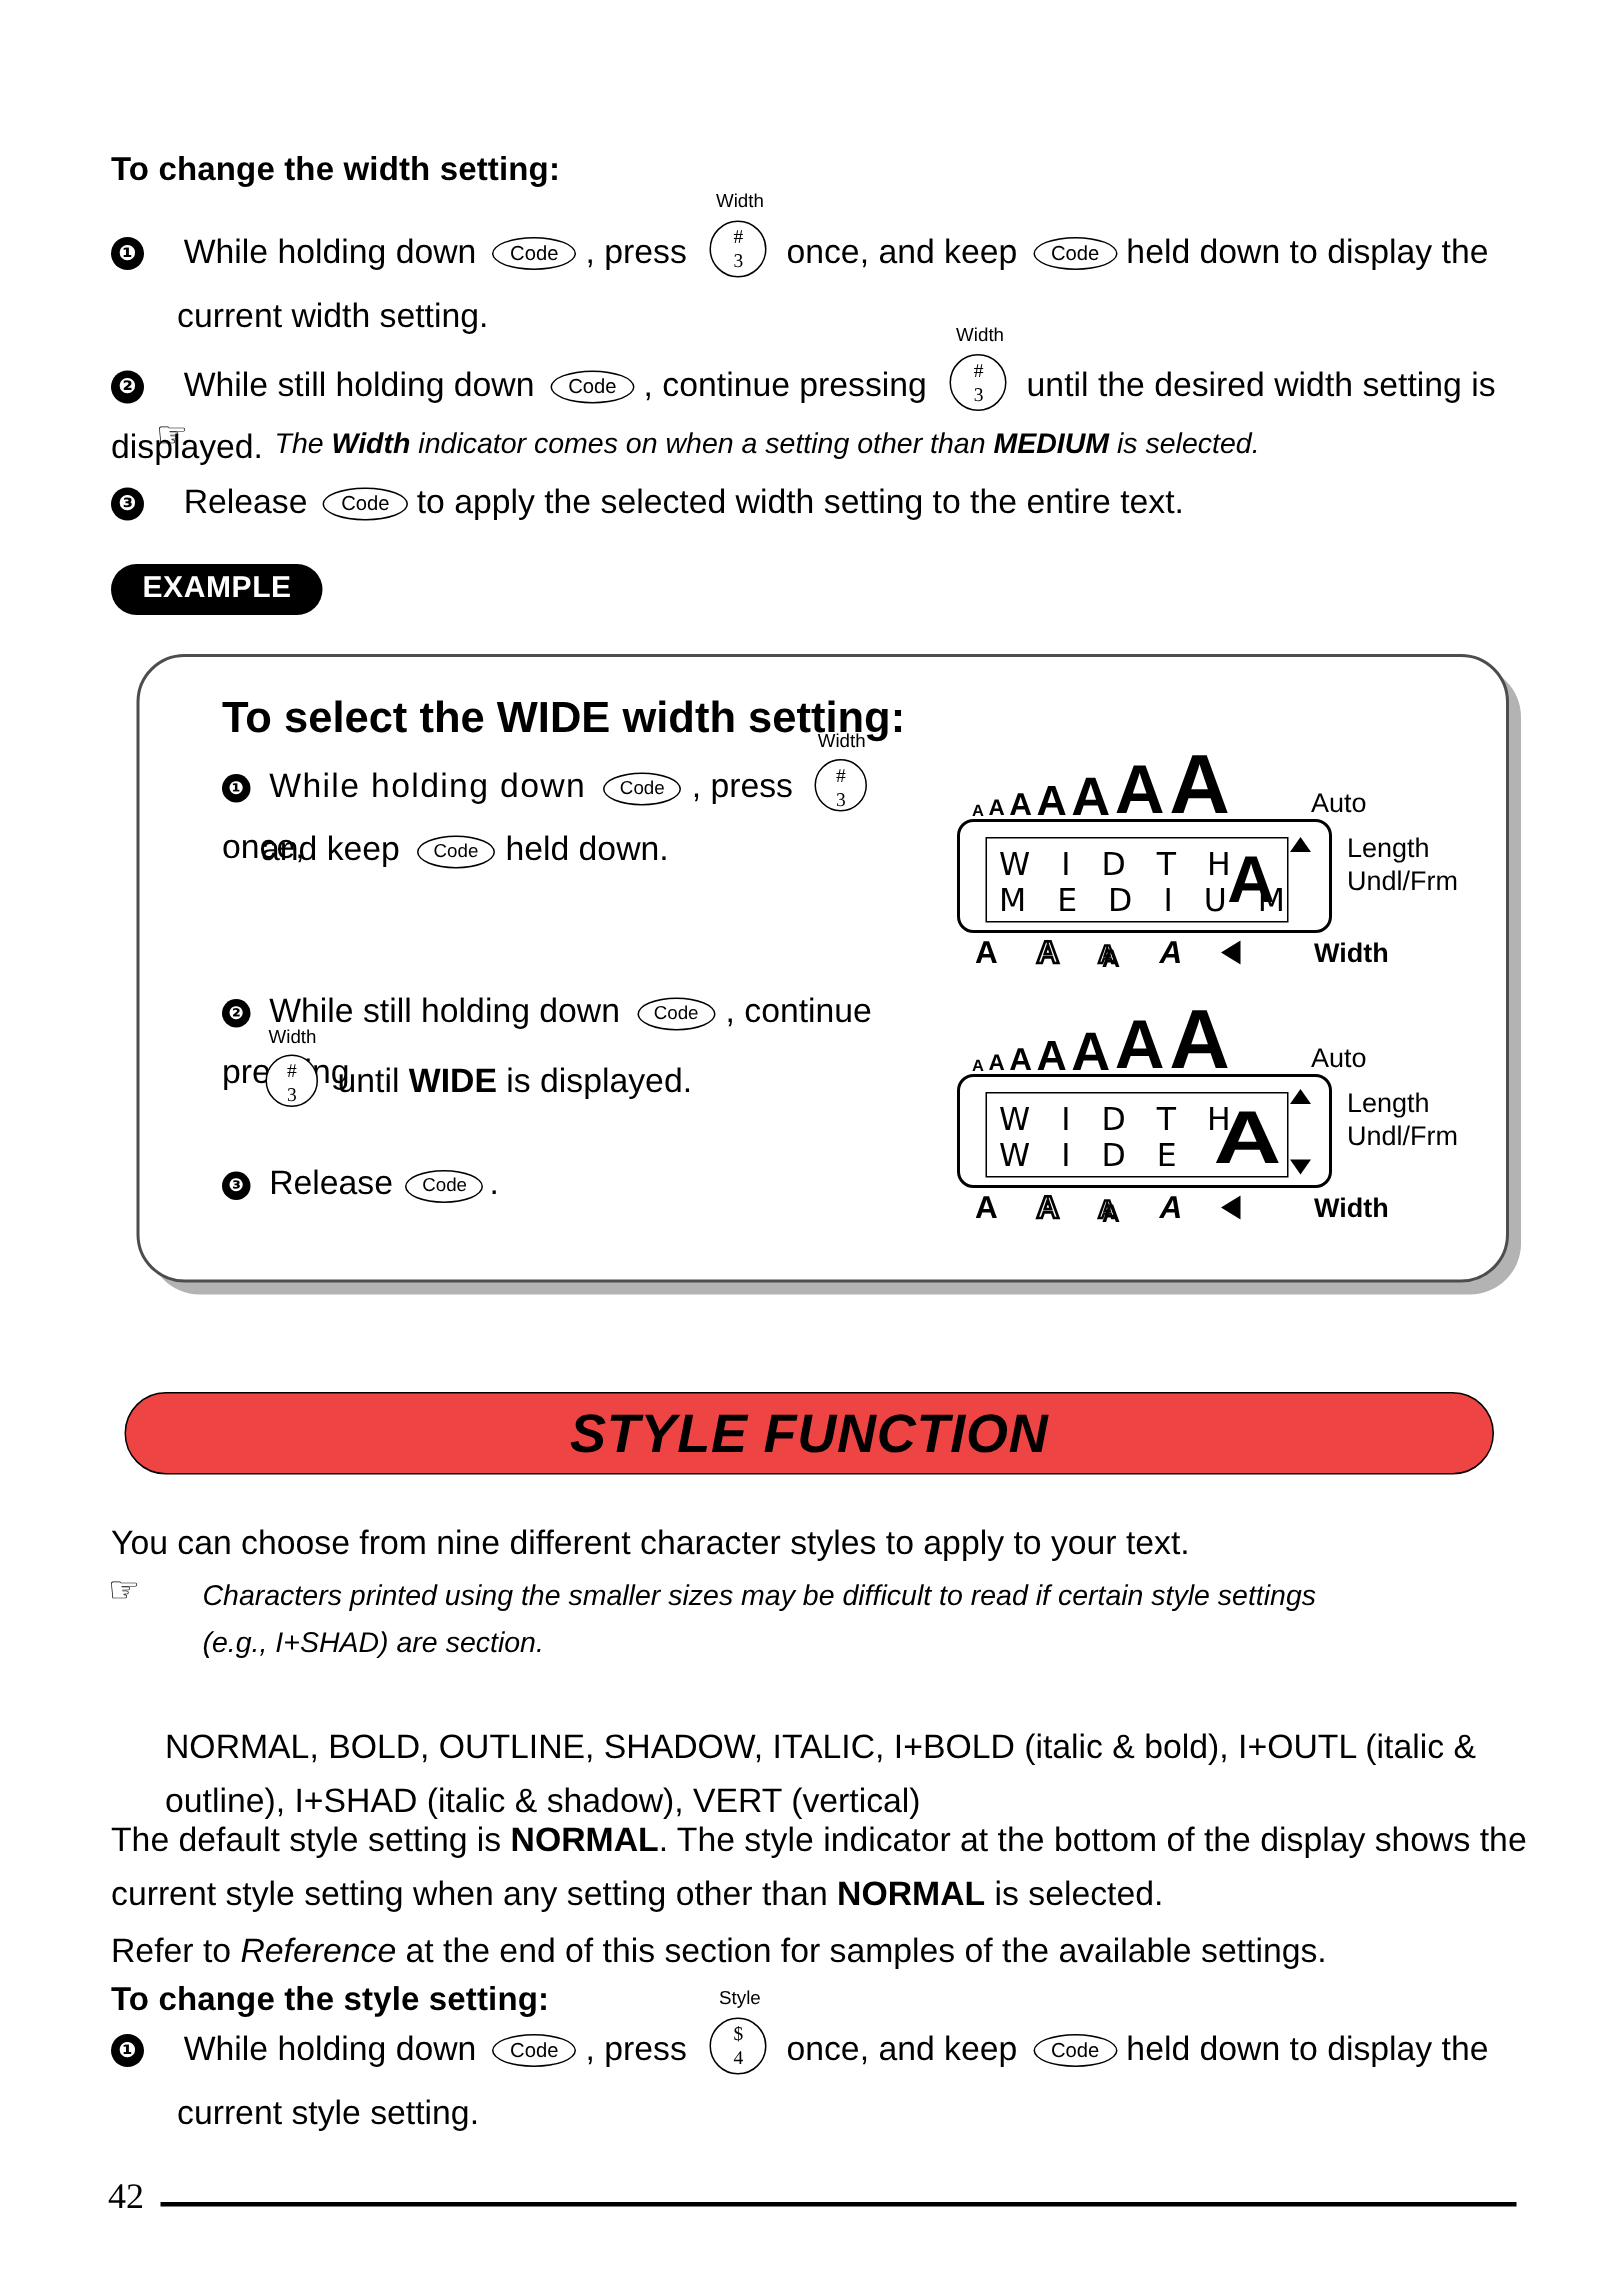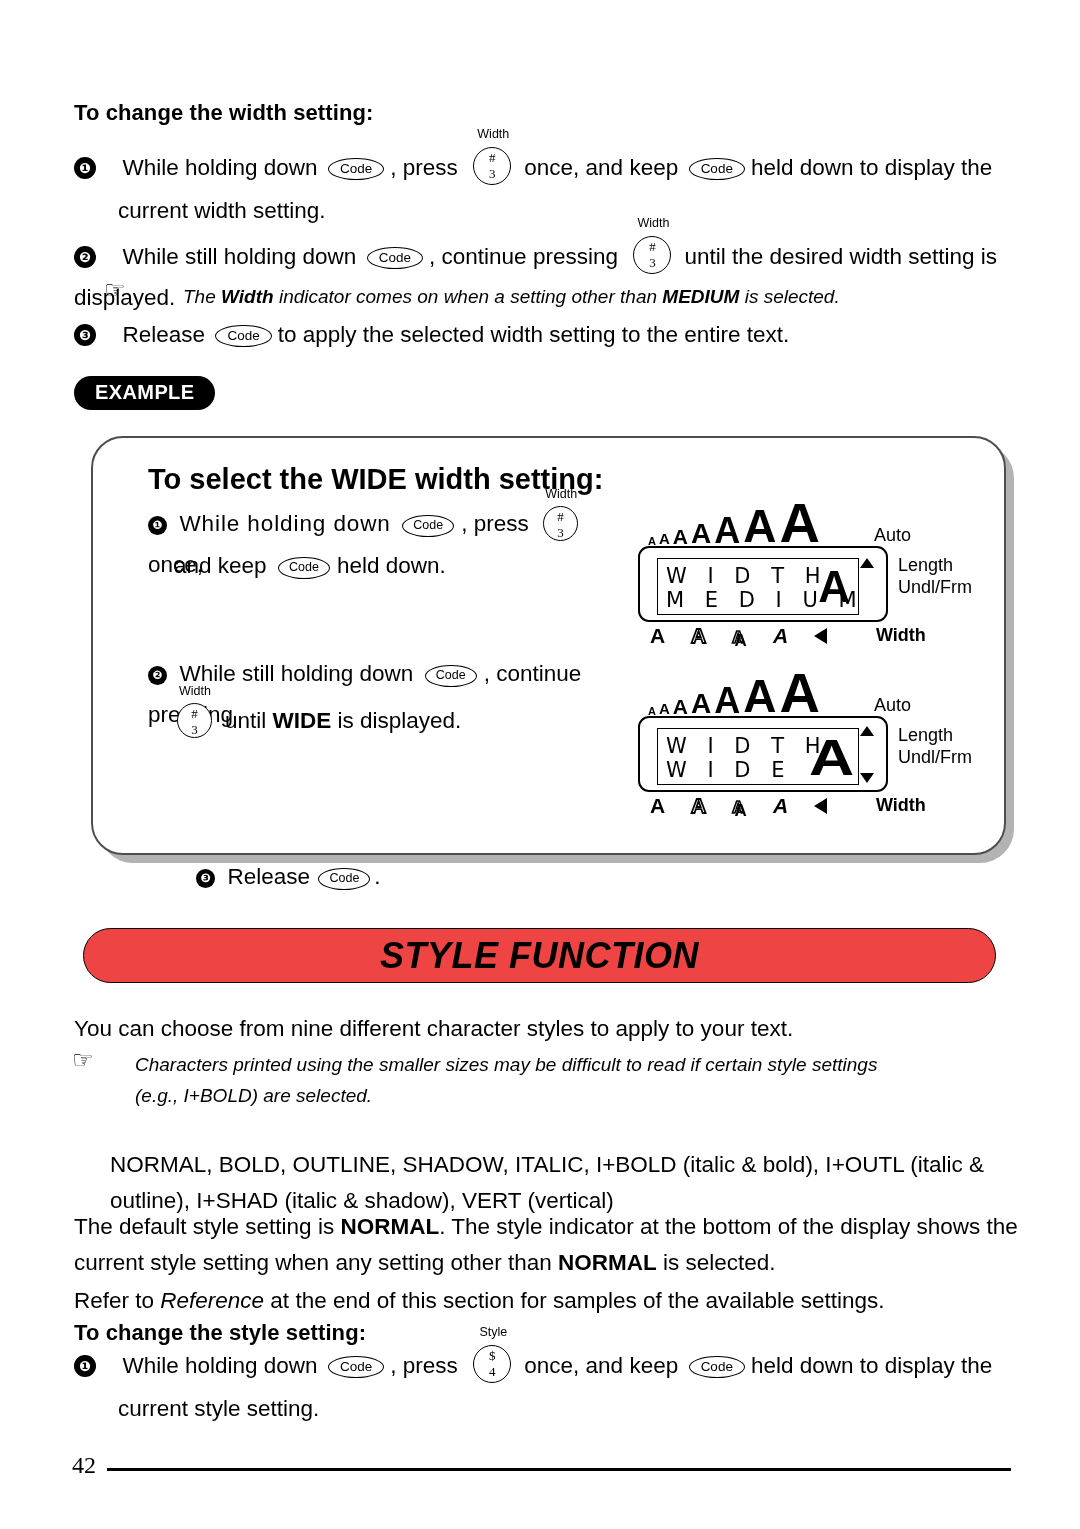--- a/index.html
+++ b/index.html
@@ -343,21 +343,21 @@
   <div class="abs" style="left:174px; top:700px;">
     <span class="keyround-wrap" style="margin:0 9px 0 0; vertical-align:-11px; width:42px; height:38px;">
       <span class="klabel" style="top:-16px;">Width</span>
       <span class="keyround" style="width:35px; height:35px; left:3px;">
         <span>#</span>
         <span>3</span>
       </span>
     </span><span class="body-txt">until </span><b class="inl body-txt">WIDE</b><span class="body-txt"> is displayed.</span>
   </div>
 
-  <div class="abs" style="left:148px; top:856px;margin-left:48px;">
+  <div class="abs" style="left:148px; top:768px;">
     <span class="bullet sm">❸</span>
     <span class="body-txt" style="margin-left:8px;">Release</span>
     <span class="keycap sm" style="margin:0 4px;">Code</span><span class="body-txt">.</span>
   </div>
 
   <div class="lcd-wrap" style="left:638px; top:546px; width:250px; height:76px;">
     <div class="size-row">
       <span style="font-size:11px;">A</span>
       <span style="font-size:15px;">A</span>
       <span style="font-size:21px;">A</span>
@@ -422,21 +422,21 @@
   <div class="banner" style="left:83px; top:928px; width:913px; height:55px;">
     <span>STYLE FUNCTION</span>
   </div>
 
   <div class="abs body-txt" style="left:74px; top:1008px; width:950px;">You can choose from nine different character styles to apply to your text.</div>
 
   <div class="hand" style="left:72px; top:1048px;">☞</div>
   <div class="abs note-txt" style="left:135px; top:1046px; width:890px;">
     <span>Characters printed using the smaller sizes may be difficult to read if certain style settings</span>
   </div>
-  <div class="abs note-txt" style="left:135px; top:1077px; width:890px;">(e.g., I+BOLD) are selected.</div>
+  <div class="abs note-txt" style="left:135px; top:1077px; width:890px;">(e.g., I+SHAD) are section.</div>
 
 
   <div class="abs body-txt" style="left:110px; top:1147px; width:905px; line-height:36px;">NORMAL, BOLD, OUTLINE, SHADOW, ITALIC, I+BOLD (italic &amp; bold), I+OUTL (italic &amp; outline), I+SHAD (italic &amp; shadow), VERT (vertical)</div>
 
   <div class="abs body-txt" style="left:74px; top:1209px; width:950px; line-height:36px;">
     <span>The default style setting is </span><b class="inl">NORMAL</b><span>. The style indicator at the bottom of the display shows the current style setting when any setting other than </span><b class="inl">NORMAL</b><span> is selected.</span>
   </div>
 
   <div class="abs body-txt" style="left:74px; top:1280px; width:950px;">
     <span>Refer to </span><i class="inl">Reference</i><span> at the end of this section for samples of the available settings.</span>

